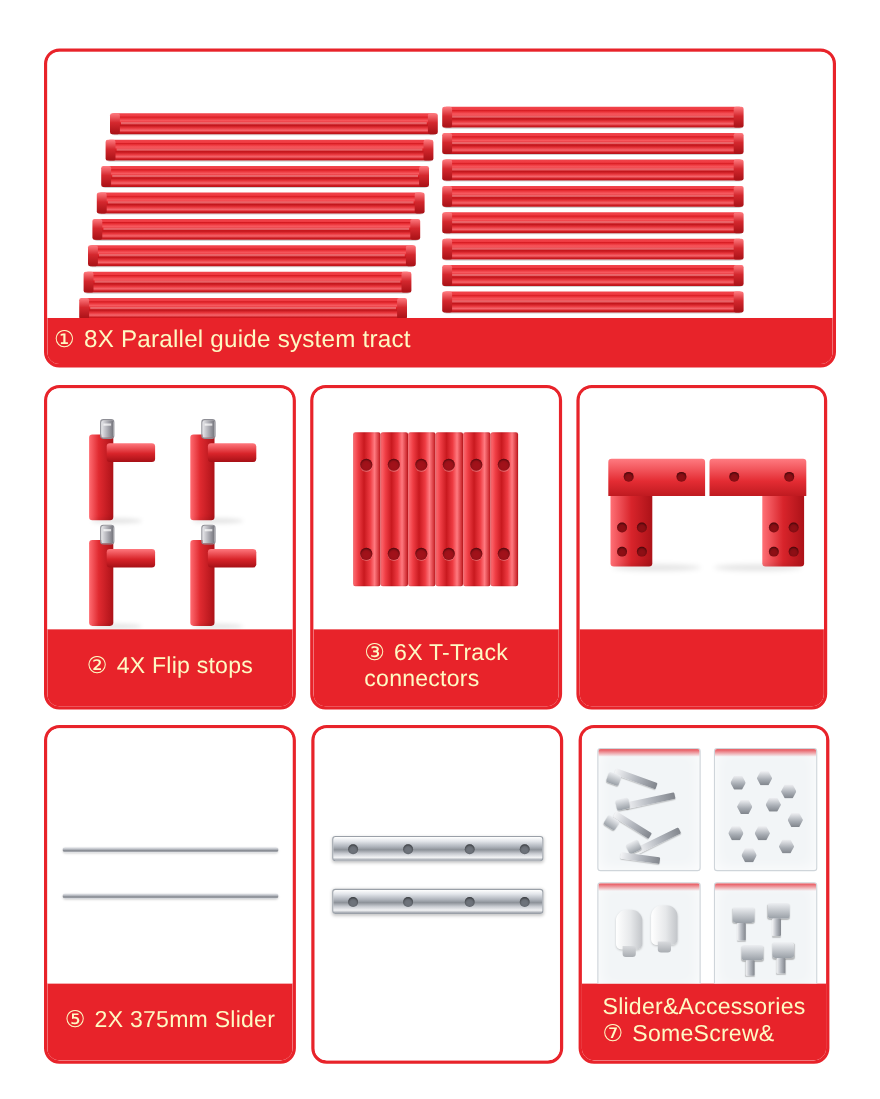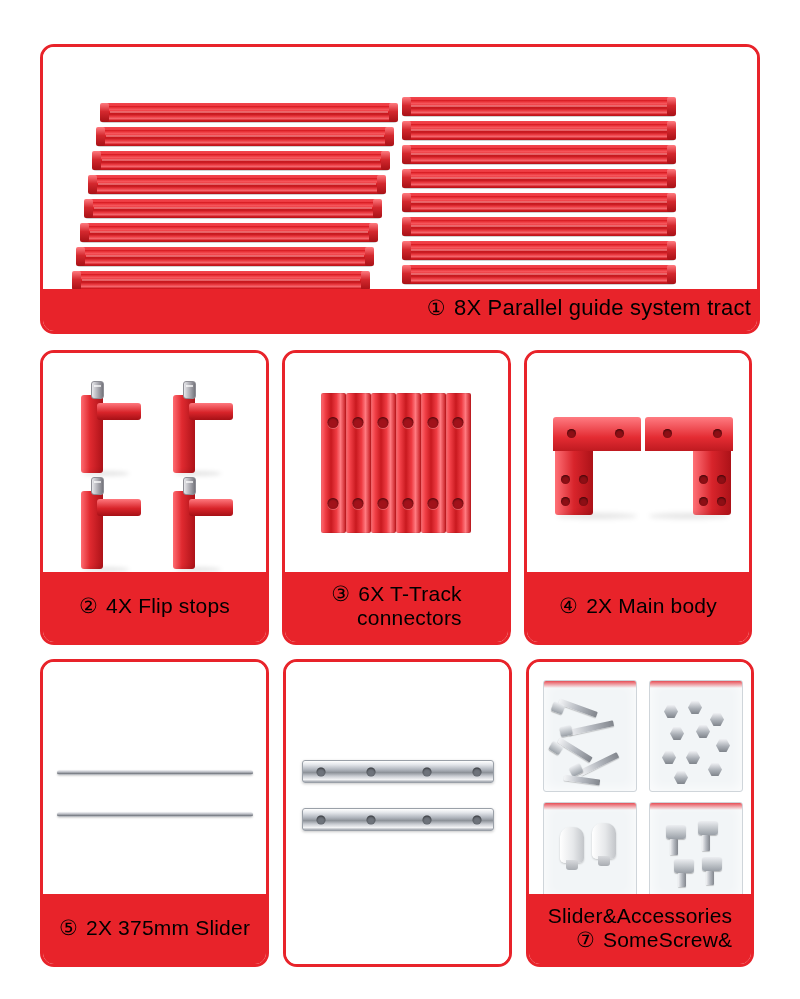--- a/index.html
+++ b/index.html
@@ -34,22 +34,22 @@
     overflow: hidden;
   }
   .card-img {
     flex: 1 1 auto;
     position: relative;
     background: #ffffff;
     overflow: hidden;
   }
   .card-label {
     background: #e8232a;
-    color: #000000;
-    text-align: right;
+    color: #fef9c3;
+    text-align: left;
     font-size: 21px;
     line-height: 1.12;
     padding: 7px 6px 9px 6px;
     letter-spacing: .2px;
     font-weight: 400;
   }
   .card-label .num {
     font-size: 21px;
     margin-right: 2px;
   }
@@ -458,24 +458,20 @@
           <div class="bk-hole" style="left:68px; top:12px;"></div>
           <div class="bk-hole" style="left:54px; top:58px;"></div>
           <div class="bk-hole" style="left:72px; top:58px;"></div>
           <div class="bk-hole" style="left:54px; top:80px;"></div>
           <div class="bk-hole" style="left:72px; top:80px;"></div>
           <div class="bk-shadow"></div>
         </div>
       </div>
       <div class="card-label two-line">
         <div>
-          <div>
-            <span class="num">④</span>
-            <span>2X Main body</span>
-          </div>
         </div>
       </div>
     </div>
   </div>
 
   <div class="row row3">
 
     <div class="card">
       <div class="card-img">
         <div class="rod" style="left:14px; top:108px; width:196px;"></div>

